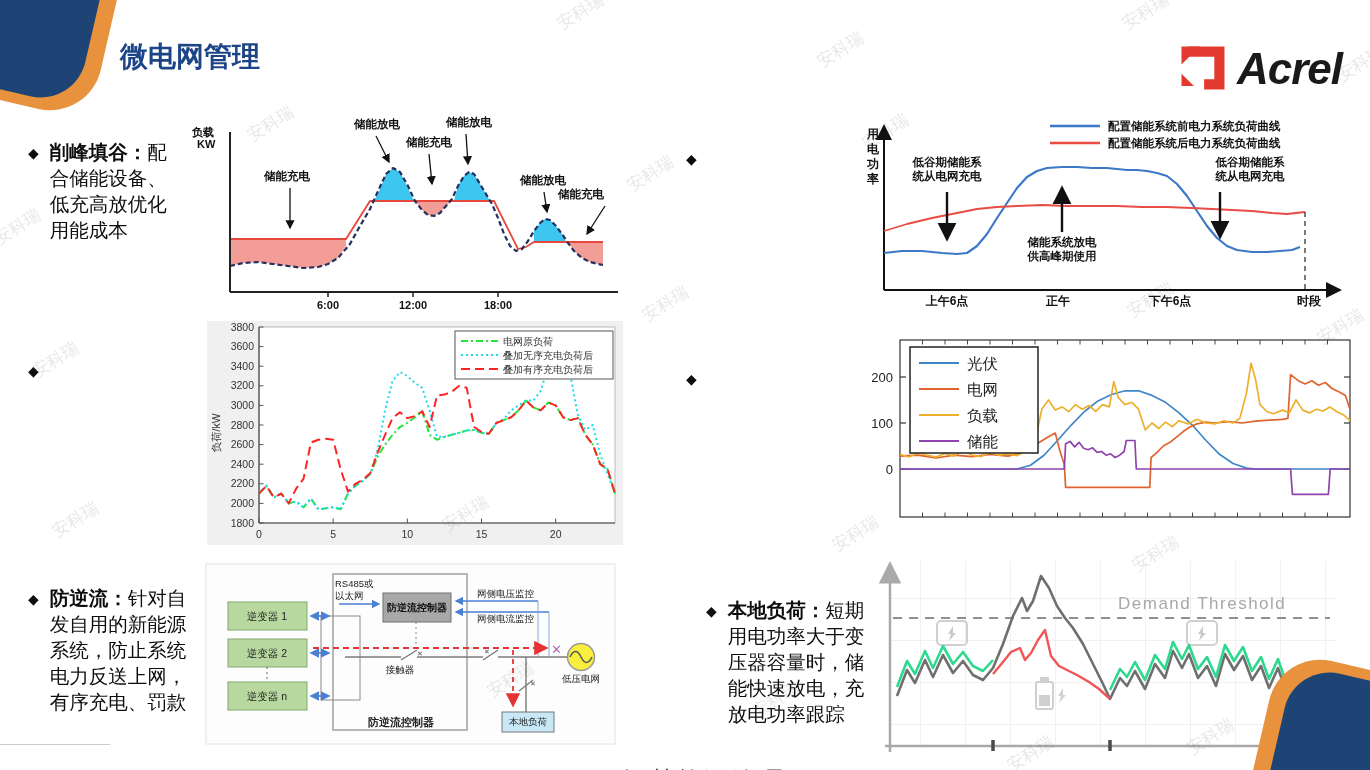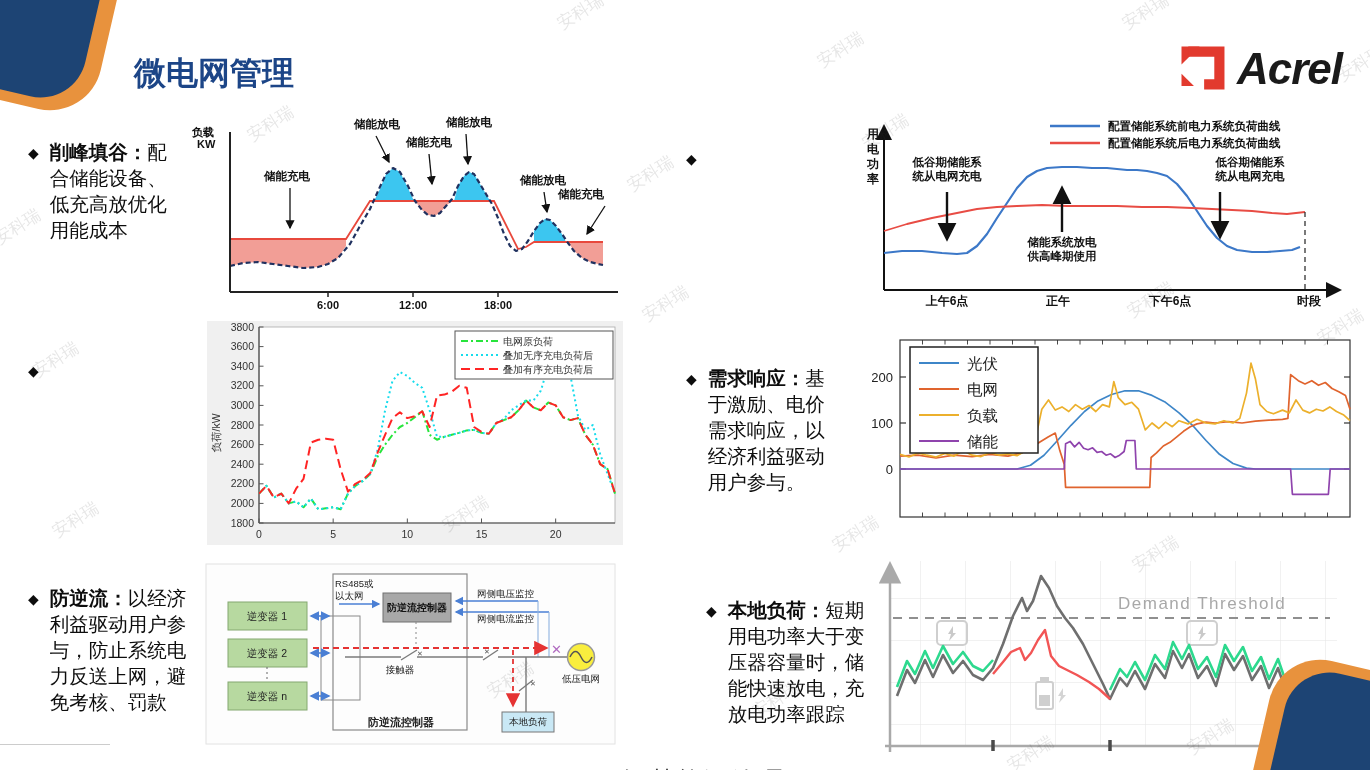--- a/index.html
+++ b/index.html
@@ -4,21 +4,21 @@
 <style>
   html,body{margin:0;padding:0;background:#888;}
   .slide{position:relative;width:1370px;height:770px;background:#ffffff;overflow:hidden;
          font-family:"Liberation Sans","DejaVu Sans",sans-serif;}
   
   .corner{position:absolute;z-index:6;pointer-events:none;}
   .ctl-orange{position:absolute;left:-48px;top:-81px;width:160px;height:186px;background:#e8923d;border-radius:0 0 52px 0;transform:rotate(13deg);}
   .ctl-navy{position:absolute;left:-62px;top:-95px;width:160px;height:186px;background:#1d4474;border-radius:0 0 46px 0;transform:rotate(13deg);}
   .cbr-orange{position:absolute;right:-48px;bottom:-81px;width:160px;height:186px;background:#e8923d;border-radius:52px 0 0 0;transform:rotate(13deg);}
   .cbr-navy{position:absolute;right:-62px;bottom:-95px;width:160px;height:186px;background:#1d4474;border-radius:46px 0 0 0;transform:rotate(13deg);}
-  h1.title{position:absolute;left:120px;top:38px;margin:14px;font-size:32px;font-weight:bold;color:#1c4587;z-index:7;}
+  h1.title{position:absolute;left:120px;top:38px;margin:0;font-size:28px;font-weight:bold;color:#1c4587;z-index:7;}
   .logo{position:absolute;right:28px;top:42px;display:flex;align-items:flex-end;gap:8px;z-index:7;}
   .logo-icon{width:52px;height:52px;}
   .logo-text{font-size:44px;font-weight:bold;font-style:italic;color:#1a1a1a;letter-spacing:-1px;}
   
   .bullet{position:absolute;display:flex;gap:11px;font-size:19.5px;line-height:1.33;color:#0d0d0d;z-index:2;}
   .bullet .mk{font-size:14px;margin-top:4px;}
   .bullet p{margin:0;font-family:Liberation Serif, serif;}
   .bullet b{font-weight:bold;}
   .chart{position:absolute;z-index:1;}
   .panel{position:absolute;z-index:1;}
@@ -56,25 +56,24 @@
     <p><b>削峰填谷：</b><span>配合储能设备、低充高放优化用能成本</span></p>
   </div>
   <div class="bullet" style="left:686px;top:146px;width:160px">
     <span class="mk">◆</span>
   </div>
   <div class="bullet" style="left:28px;top:358px;width:162px">
     <span class="mk">◆</span>
   </div>
   <div class="bullet" style="left:686px;top:366px;width:155px">
     <span class="mk">◆</span>
-    <p><b>需求响应：</b><span>基于激励、电价需求响应，以经济利益驱动用户参与。</span></p>
   </div>
   <div class="bullet" style="left:28px;top:586px;width:168px">
     <span class="mk">◆</span>
-    <p><b>防逆流：</b><span>以经济利益驱动用户参与，防止系统电力反送上网，避免考核、罚款</span></p>
+    <p><b>防逆流：</b><span>针对自发自用的新能源系统，防止系统电力反送上网，有序充电、罚款</span></p>
   </div>
   <div class="bullet" style="left:706px;top:598px;width:162px">
     <span class="mk">◆</span>
     <p><b>本地负荷：</b><span>短期用电功率大于变压器容量时，储能快速放电，充放电功率跟踪</span></p>
   </div>
 
   <svg id="c1" class="chart" style="left:178px;top:106px;width:445px;height:205px" viewBox="0 0 445 205">
     <defs>
       <marker id="arrow-black" markerWidth="8" markerHeight="8" refX="6" refY="3.5" orient="auto">
           <path d="M0,0 L7,3.5 L0,7 Z" fill="#111"></path>

